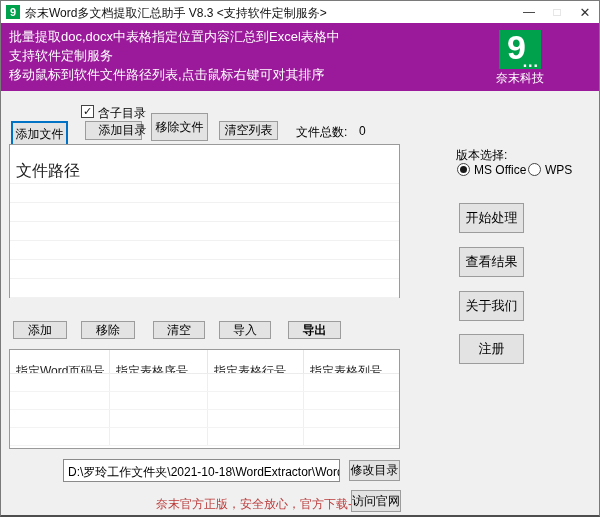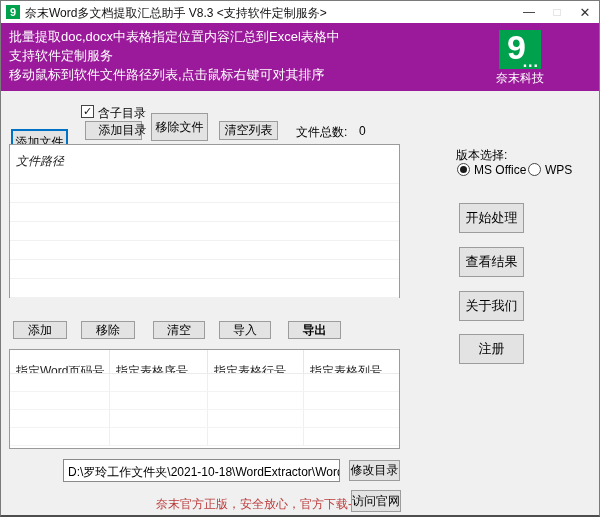--- a/index.html
+++ b/index.html
@@ -26,29 +26,29 @@
   
   .btn{ position:absolute; background:#e3e3e3; border:1px solid #9c9c9c; font-size:12px; color:#000;
     display:flex; align-items:center; justify-content:center; cursor:default; white-space:nowrap; }
   .btn-focus{ border:2px solid #0072c6; }
   .lbl{ position:absolute; font-size:12px; color:#000; white-space:nowrap; }
   
   .chk-box{ position:absolute; left:80px; top:104px; width:13px; height:13px; background:#fff; border:1px solid #444;
     display:flex; align-items:center; justify-content:center; font-size:11px; color:#111; line-height:1; }
   .chk-label{ left:97px; top:104px; }
   
-  .b-addfile{ left:10px;  top:128px; width:57px; height:26px; }
+  .b-addfile{ left:10px;  top:120px; width:57px; height:26px; }
   .b-adddir { left:84px;  top:120px; width:57px; height:19px;padding-left:18px; }
   .b-remfile{ left:150px; top:104px; width:57px; height:28px;margin-top:8px; }
   .b-clrlist{ left:218px; top:120px; width:59px; height:19px; }
   .count-lbl{ left:295px; top:123px; }
   .count-val{ left:358px; top:123px; }
   
   .file-list{ position:absolute; left:8px; top:143px; width:391px; height:154px; background:#fff; border:1px solid #9a9a9a; }
-  .file-list-header{ height:20px; padding:8px 0 0 6px; font-size:12px; color:#222;font-style:italic; }
+  .file-list-header{ height:20px; padding:16px 0 0 6px; font-size:16px; color:#222; }
   .file-row{ height:19px; border-bottom:1px solid #f1f1f1; }
   
   .b-add { left:12px;  top:320px; width:54px; height:18px; }
   .b-rem { left:80px;  top:320px; width:54px; height:18px; }
   .b-clr { left:152px; top:320px; width:52px; height:18px; }
   .b-imp { left:218px; top:320px; width:52px; height:18px; }
   .b-exp { left:287px; top:320px; width:53px; height:18px;font-weight:bold; }
   
   .spec-table{ position:absolute; left:8px; top:348px; width:391px; height:100px; background:#fff; border:1px solid #9a9a9a; }
   .spec-head{ display:grid; grid-template-columns:100px 98px 96px 1fr; height:24px; border-bottom:1px solid #ececec; }

